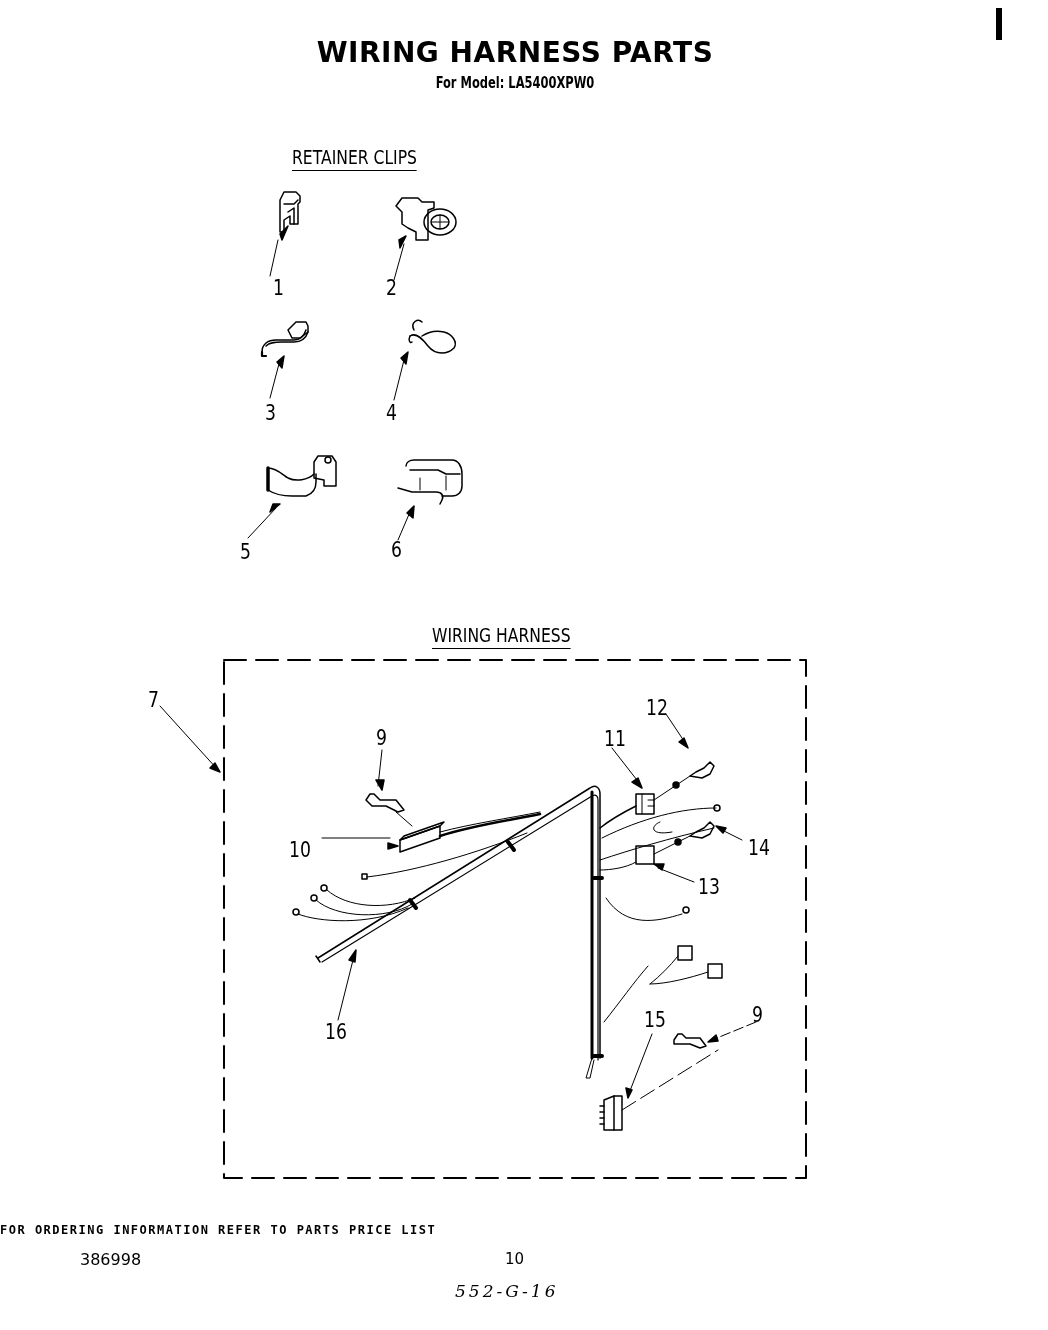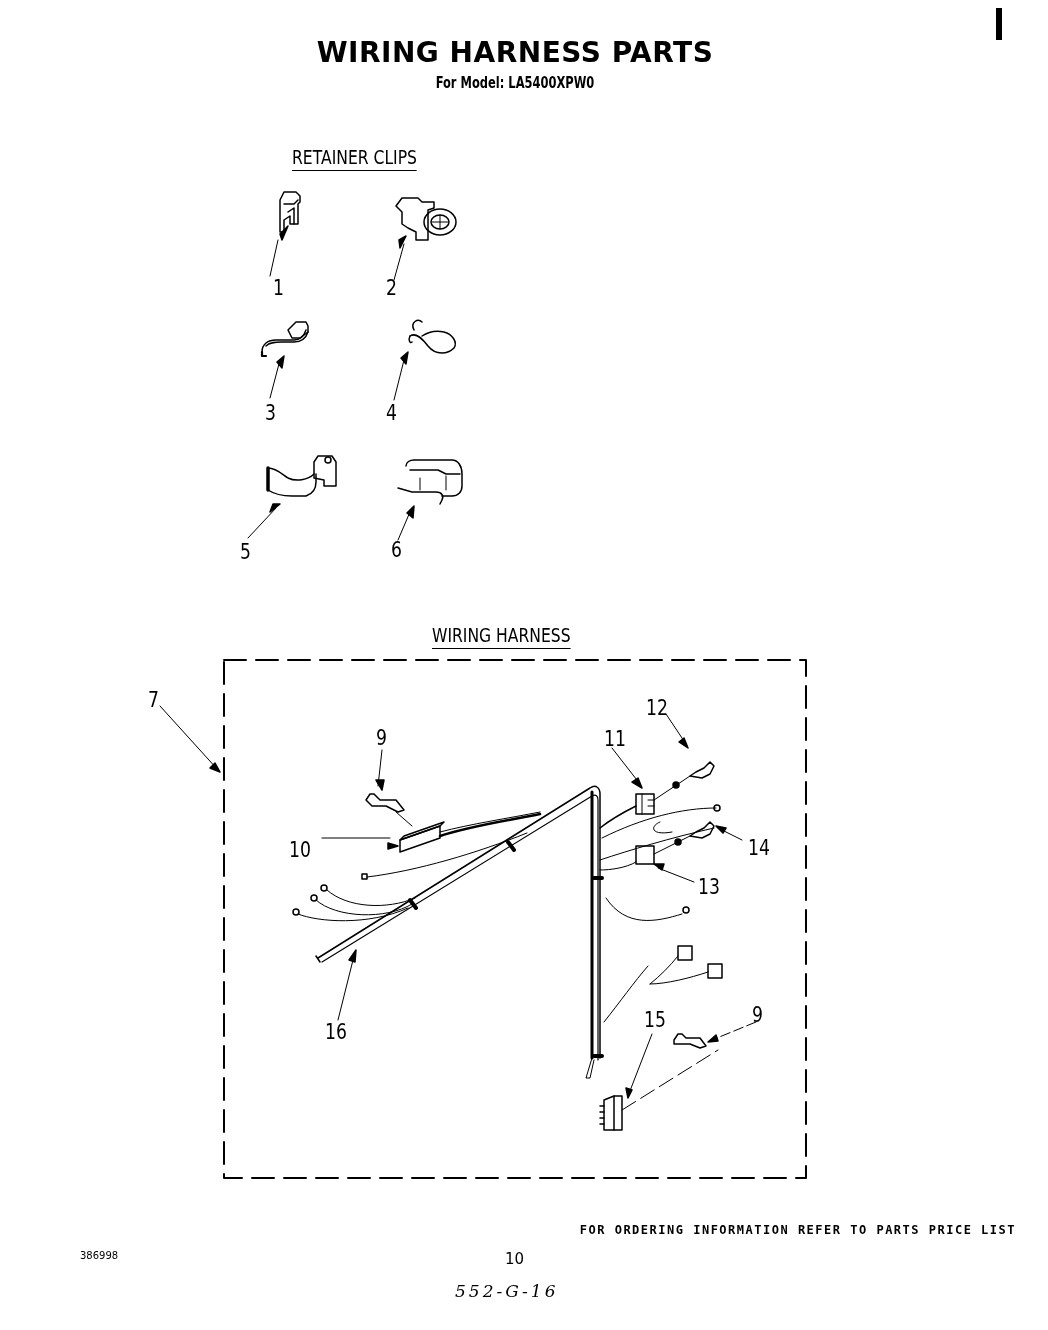--- a/index.html
+++ b/index.html
@@ -2,22 +2,22 @@
 <html><head>
   <meta charset="utf-8">
   <style>
     html, body { margin: 0; padding: 0; background: #ffffff; }
     body { width: 1048px; height: 1330px; position: relative; overflow: hidden; font-family: "DejaVu Sans", sans-serif; color: #000; }
     .abs { position: absolute; }
     .title { left: 0; width: 1030px; top: 36px; text-align: center; font-family: "DejaVu Sans", sans-serif; font-weight: bold; font-size: 28px; letter-spacing: 0.5px; }
     .subtitle { left: 0; width: 1030px; top: 74px; text-align: center; font-family: "DejaVu Sans Condensed", "DejaVu Sans", sans-serif; font-size: 15px; font-weight: bold; transform: scaleX(0.85); }
     .section-head { font-family: "DejaVu Sans", sans-serif; font-size: 19px; border-bottom: 1.5px solid #000; padding-bottom: 2px; transform: scaleX(0.82); transform-origin: left top; white-space: nowrap; }
     .num { font-family: "DejaVu Sans", sans-serif; font-size: 21px; transform: scaleX(0.82); transform-origin: left top; }
-    .footer-note { left: 0; width: 1016px; top: 1223px; text-align: right; font-family: "DejaVu Sans Mono", monospace; font-weight: bold; font-size: 12px; letter-spacing: 1.5px; }
-    .docnum { left: 80px; top: 1250px; font-size: 10px; font-family: "DejaVu Sans", sans-serif; }
+    .footer-note { left: 0; width: 1016px; top: 1223px; text-align: left; font-family: "DejaVu Sans Mono", monospace; font-weight: bold; font-size: 12px; letter-spacing: 1.5px; }
+    .docnum { left: 80px; top: 1250px; font-size: 16px; font-family: "DejaVu Sans", sans-serif; }
     .pagenum { left: 505px; top: 1250px; font-size: 15px; }
     .handwritten { left: 455px; top: 1281px; font-family: "DejaVu Serif", serif; font-style: italic; font-size: 17px; letter-spacing: 3px; }
     .edge-mark { left: 996px; top: 8px; width: 6px; height: 32px; background: #000; }
     svg { position: absolute; left: 0; top: 0; }
   </style>
 </head>
 <body>
 
 <div class="abs edge-mark"></div>
 

